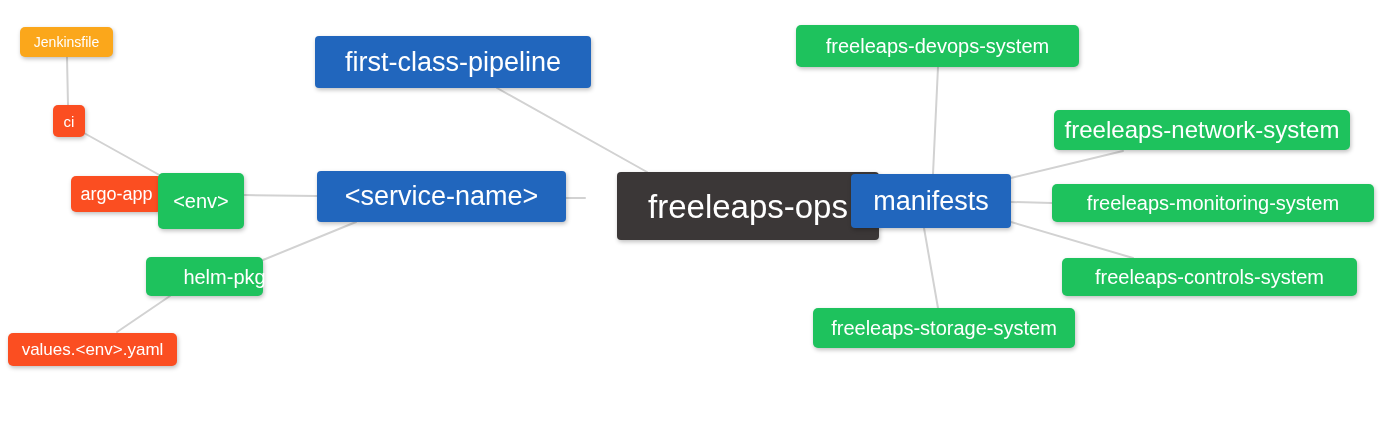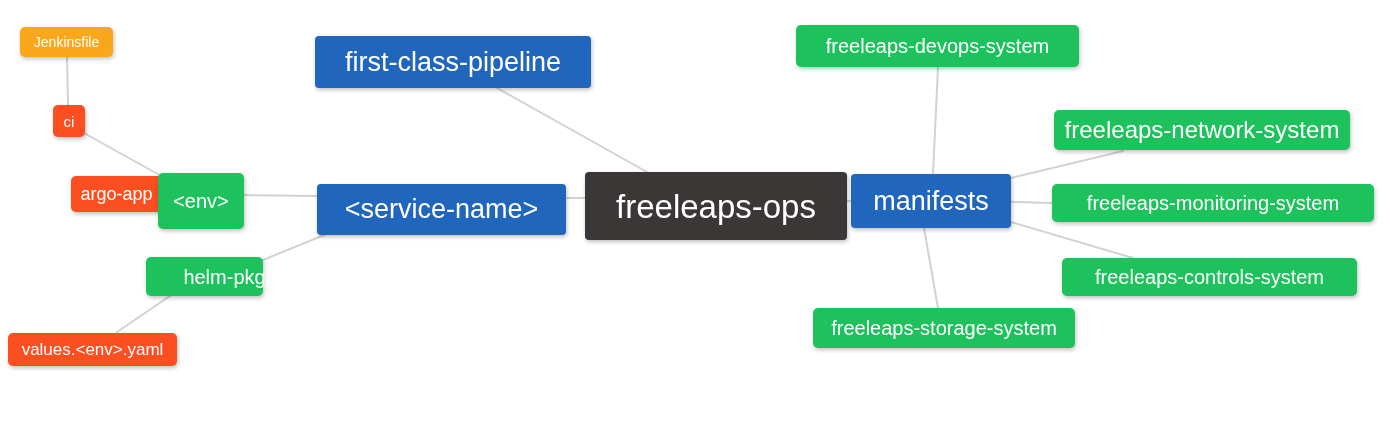--- a/index.html
+++ b/index.html
@@ -20,21 +20,21 @@
     box-shadow:1px 2px 4px rgba(0,0,0,0.25);
     white-space:nowrap;
     cursor:pointer;
     box-sizing:border-box;
     line-height:1;
   }
   .node.blue{background:#2166bd;border-radius:4px;}
   .node.green{background:#1ec25d;}
   .node.orange{background:#fba71b;}
   .node.red{background:#fb4e21;}
-  .node.dark{background:#3b3737;border-radius:4px;}
+  .node.dark{background:#3b3737;border-radius:4px;margin-left:32px;}
 </style>
 </head>
 <body>
 
 <div id="canvas">
   <svg id="edges" xmlns="http://www.w3.org/2000/svg" viewBox="0 0 1390 421">
       <line x1="67" y1="57" x2="68" y2="105"></line>
       <line x1="84" y1="133" x2="163" y2="177"></line>
       <line x1="122" y1="195" x2="158" y2="195"></line>
       <line x1="244" y1="195" x2="317" y2="196"></line>
@@ -50,21 +50,21 @@
       <line x1="924" y1="228" x2="938" y2="308"></line>
     </svg>
 
 <div class="node orange" style="left: 20px; top: 27px; width: 93px; height: 30px; font-size: 14px;">Jenkinsfile</div>
     <div class="node red" style="left: 53px; top: 105px; width: 32px; height: 32px; font-size: 15px;">ci</div>
     <div class="node red" style="left: 31px; top: 176px; width: 91px; height: 36px; font-size: 18px; margin-left: 40px;">argo-app</div>
     <div class="node green" style="left: 158px; top: 173px; width: 86px; height: 56px; font-size: 20px;">&lt;env&gt;</div>
     <div class="node green" style="left: 146px; top: 257px; width: 117px; height: 39px; font-size: 20px; padding-left: 40px;">helm-pkg</div>
     <div class="node red" style="left: 8px; top: 333px; width: 169px; height: 33px; font-size: 17px;">values.&lt;env&gt;.yaml</div>
     <div class="node blue" style="left: 315px; top: 36px; width: 276px; height: 52px; font-size: 27px;">first-class-pipeline</div>
-    <div class="node blue" style="left: 317px; top: 171px; width: 249px; height: 51px; font-size: 27px; margin-top: 13px;">&lt;service-name&gt;</div>
+    <div class="node blue" style="left: 317px; top: 171px; width: 249px; height: 51px; font-size: 27px;">&lt;service-name&gt;</div>
     <div class="node dark" style="left: 585px; top: 172px; width: 262px; height: 68px; font-size: 33px;">freeleaps-ops</div>
     <div class="node blue" style="left: 851px; top: 174px; width: 160px; height: 54px; font-size: 27px;">manifests</div>
     <div class="node green" style="left: 796px; top: 25px; width: 283px; height: 42px; font-size: 20px;">freeleaps-devops-system</div>
     <div class="node green" style="left: 1054px; top: 110px; width: 296px; height: 40px; font-size: 24px;">freeleaps-network-system</div>
     <div class="node green" style="left: 1052px; top: 184px; width: 322px; height: 38px; font-size: 20px;">freeleaps-monitoring-system</div>
     <div class="node green" style="left: 1062px; top: 258px; width: 295px; height: 38px; font-size: 20px;">freeleaps-controls-system</div>
     <div class="node green" style="left: 813px; top: 308px; width: 262px; height: 40px; font-size: 20px;">freeleaps-storage-system</div>
   </div>
 
 </body></html>

